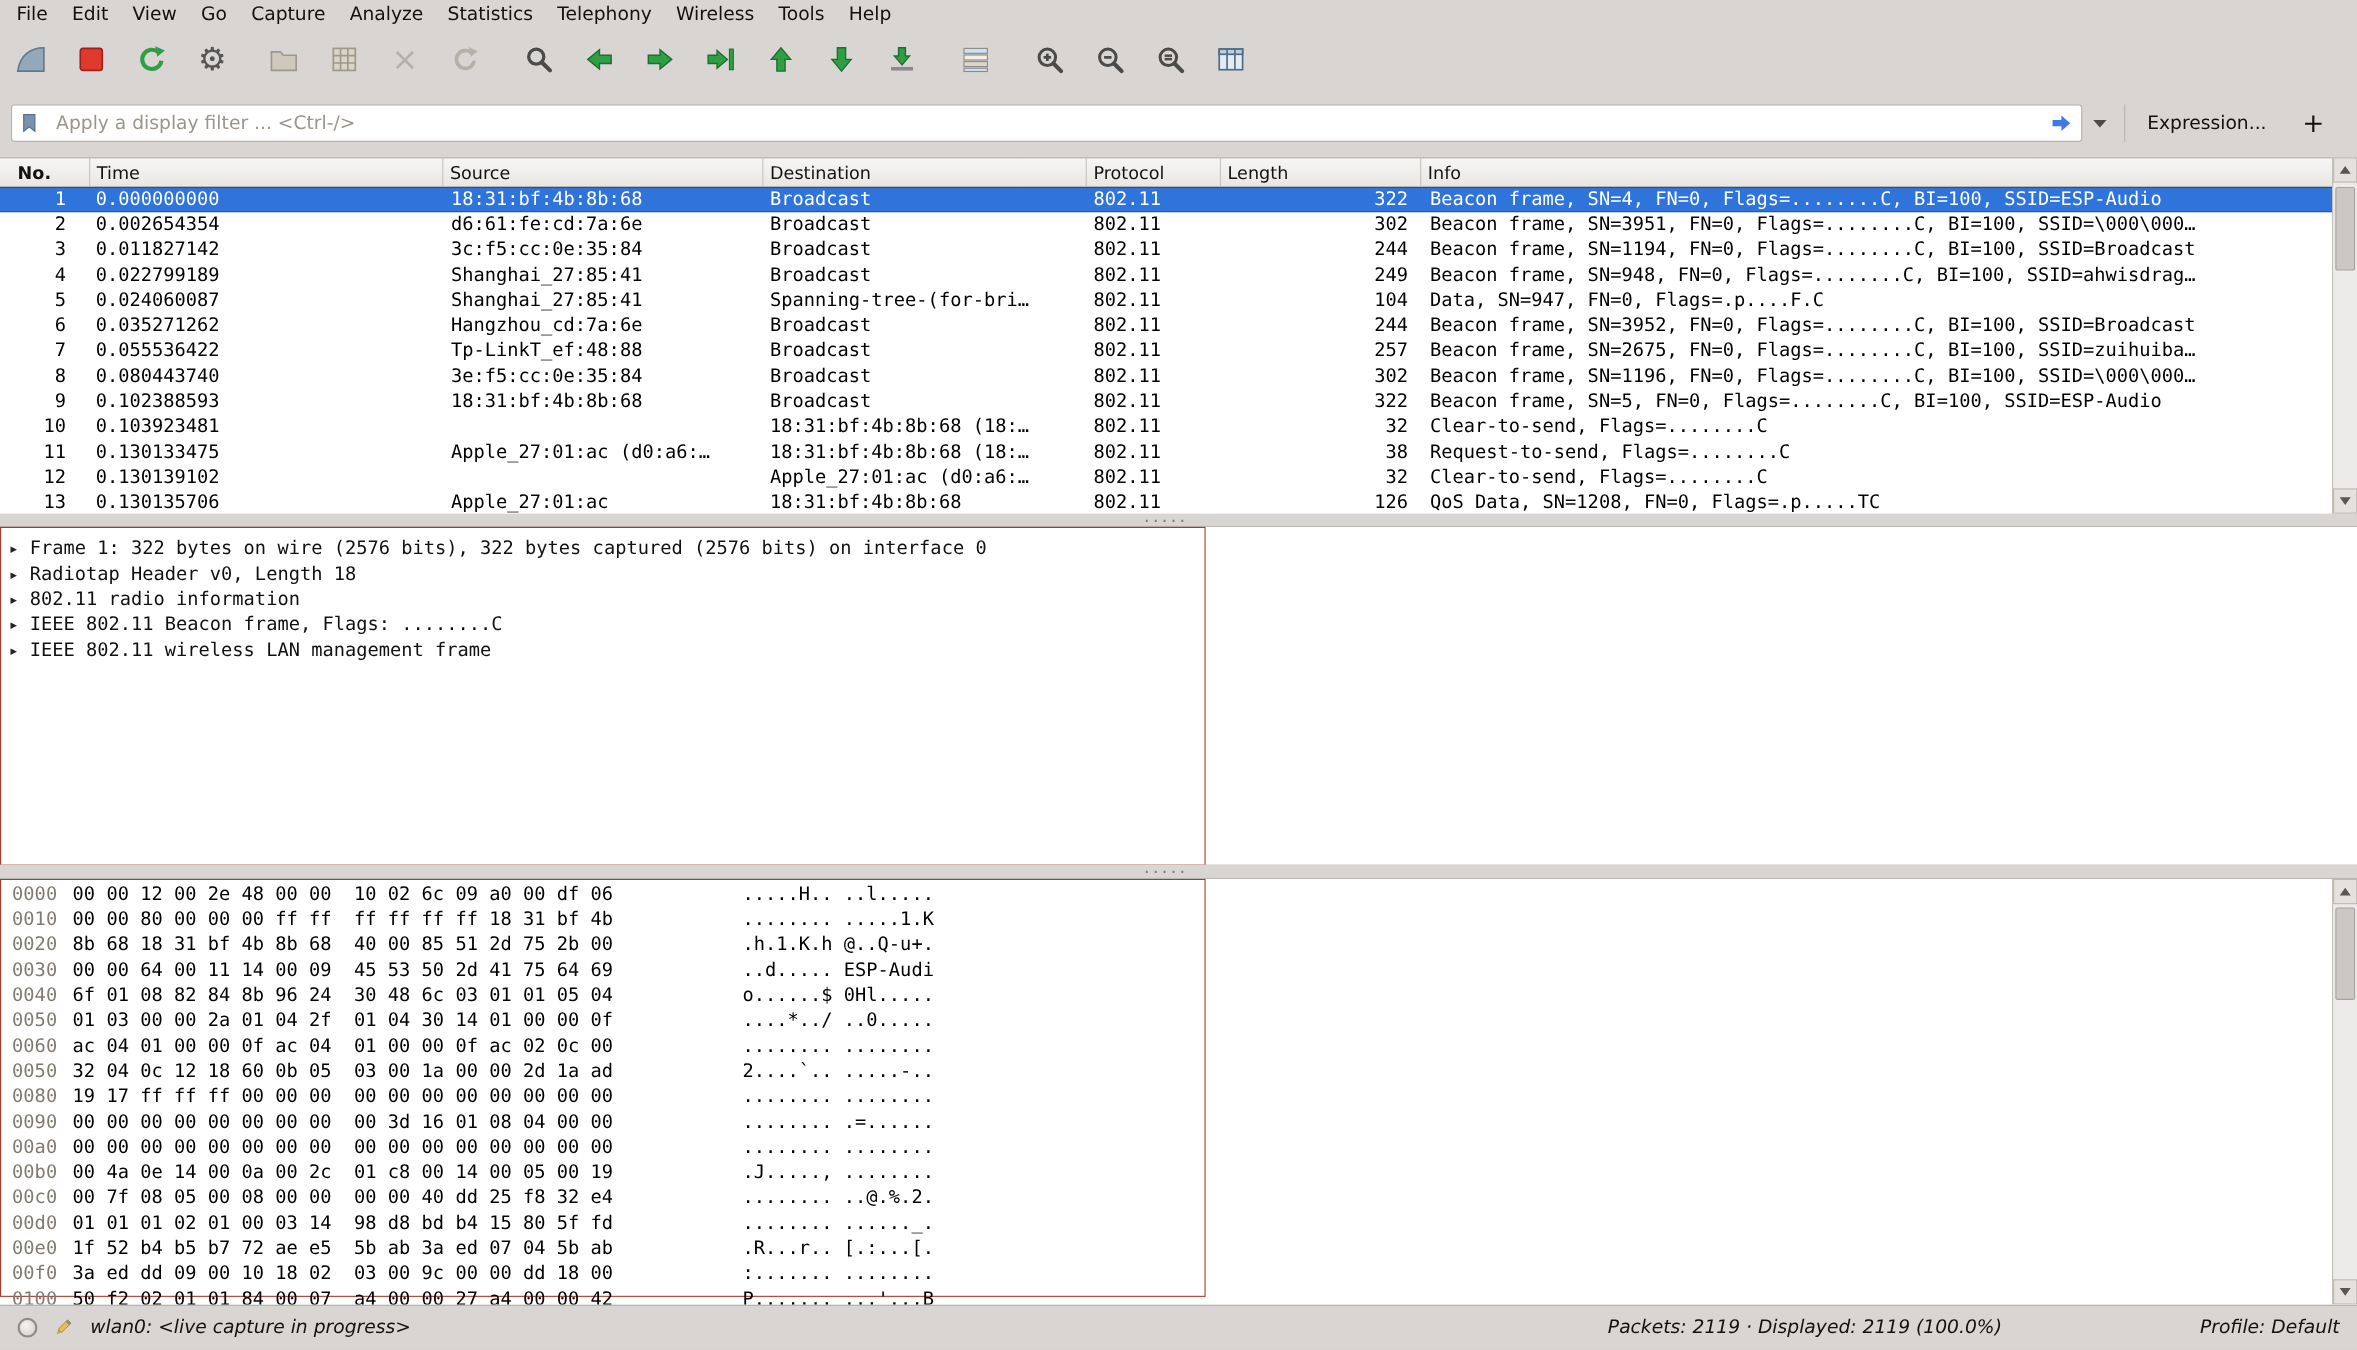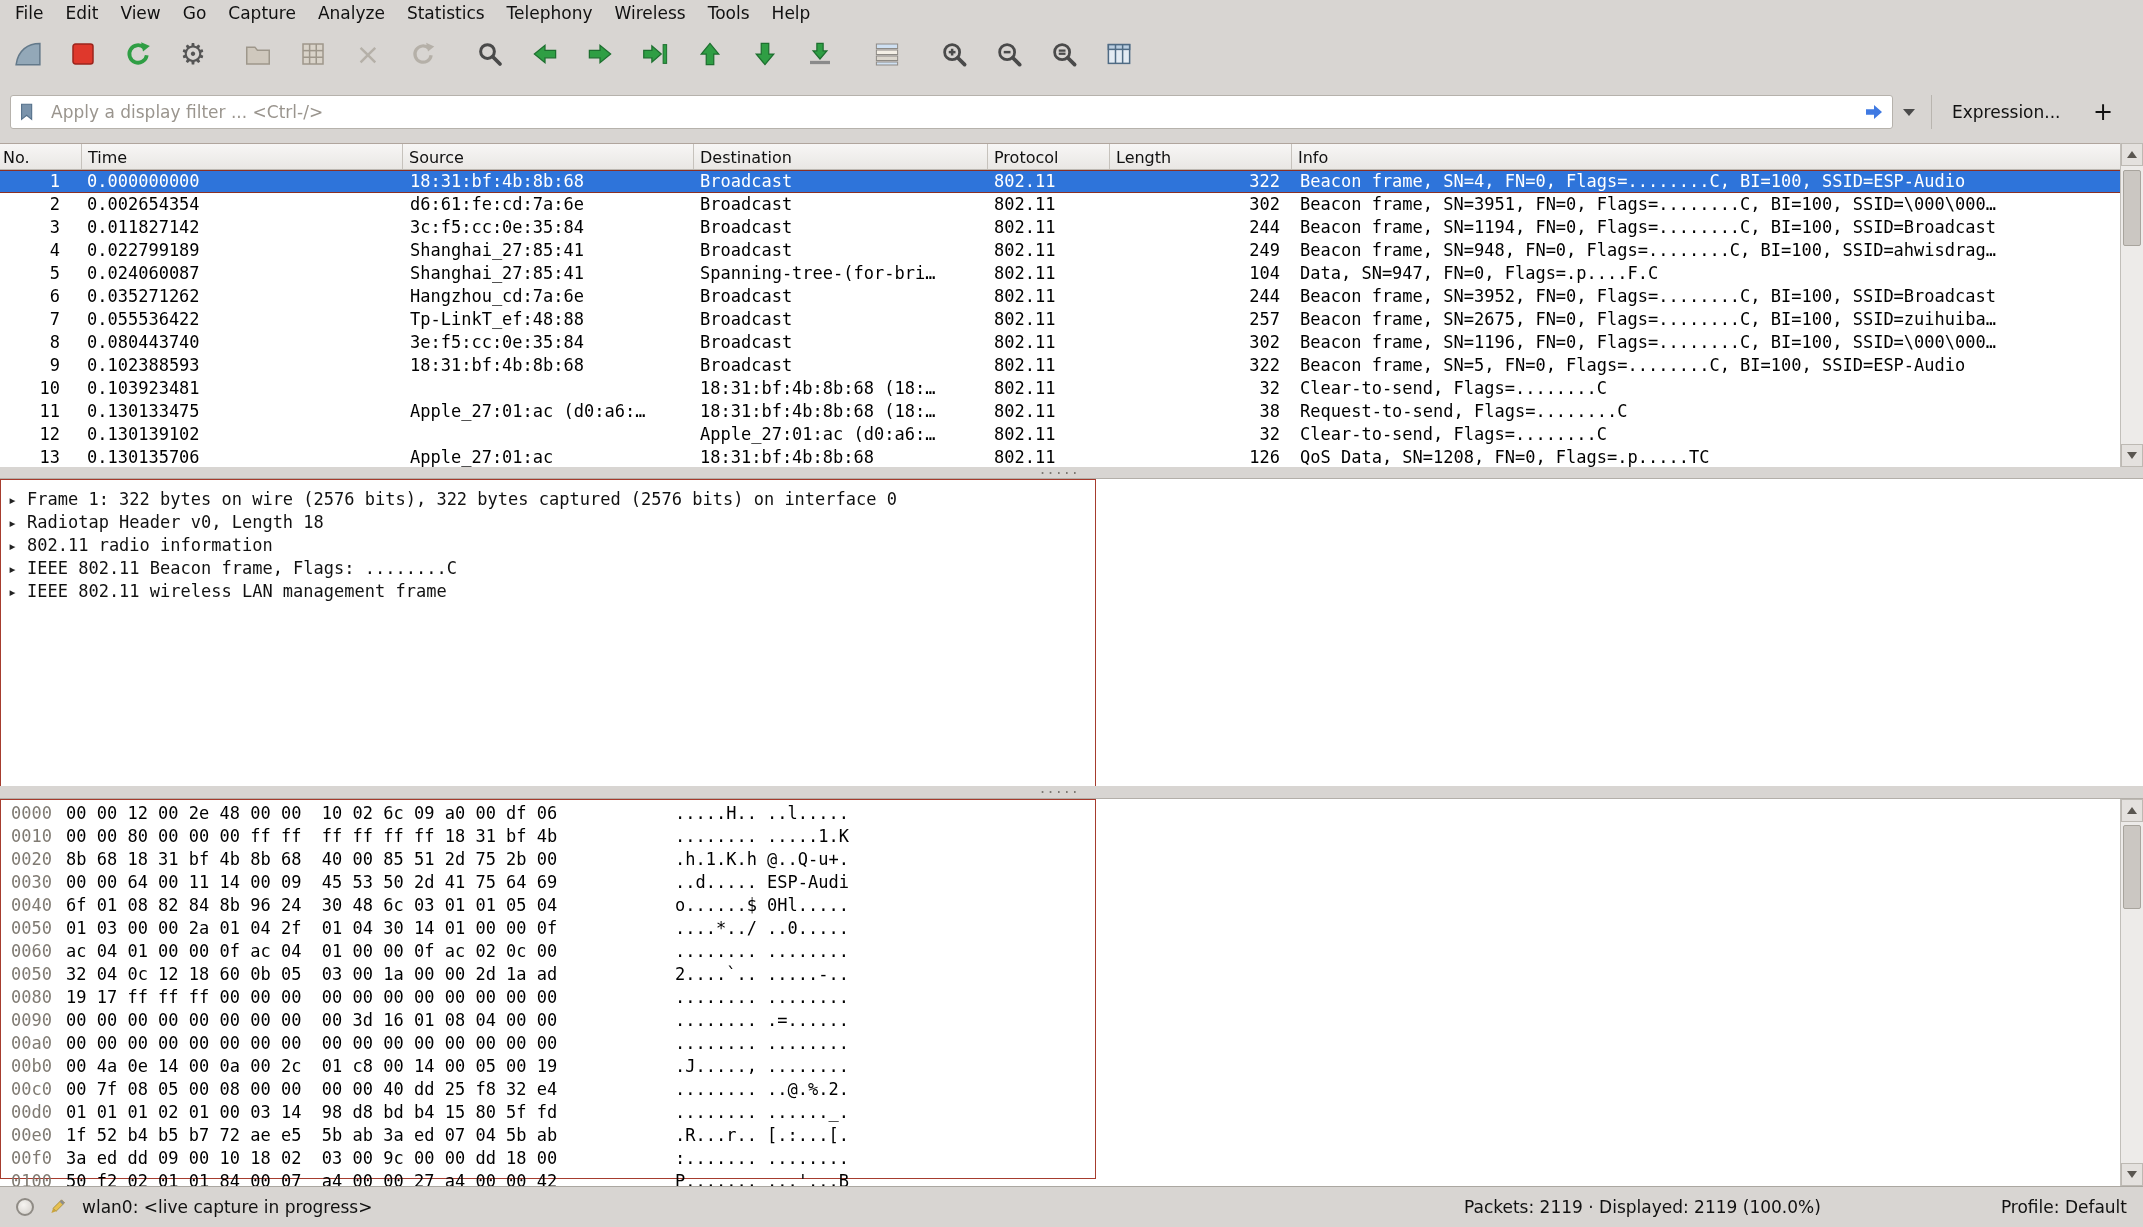--- a/index.html
+++ b/index.html
@@ -36,21 +36,21 @@
   .expression { margin-left:6px; padding:0 14px 0 20px; border-left:1px solid #b9b5af; height:34px; line-height:34px; font-size:17px; white-space:nowrap; }
   .addbtn { margin-left:auto; margin-right:20px; font-size:24px; line-height:34px; }
 
   
   .listwrap { position:relative; height:324px; background:#fff; }
   .pheader { height:27px; display:flex; background:linear-gradient(#f7f6f5,#e9e7e4);
              border-top:1px solid #b0a59d; border-bottom:1px solid #bcb8b2; font-size:16px; }
   .hcell { border-right:1px solid #c6c2bc; padding:4px 0 0 6px; white-space:nowrap; overflow:hidden; flex-shrink:0; }
   .c-no { width:82px; } .c-time { width:321px; } .c-source { width:291px; } .c-dest { width:294px; }
   .c-proto { width:122px; } .c-len { width:182px; } .c-info { flex:1; min-width:0; }
-  .hcell.c-no { padding-left:3px; }
+  .hcell.c-no { padding-left:16px;font-weight:bold; }
   .plist { height:297px; overflow:hidden; background:#fff; }
   .prow { display:flex; height:23px; line-height:23px; white-space:nowrap;
           font-family:"DejaVu Sans Mono","Liberation Mono",monospace; font-size:17px; color:#000; }
   .prow .cell { overflow:hidden; flex-shrink:0; }
   .cell.c-no { text-align:right; padding-right:22px; }
   .cell.c-time { padding-left:5px; }
   .cell.c-source { padding-left:7px; }
   .cell.c-dest { padding-left:6px; }
   .cell.c-proto { padding-left:6px; }
   .cell.c-len { text-align:right; padding-right:12px; }
@@ -100,21 +100,21 @@
   
   .statusbar { height:41px; border-top:1px solid #aba7a1; background:#d8d5d2;
                display:flex; align-items:center; padding:0 16px; font-size:17px; }
   .expert { width:18px; height:18px; border-radius:50%; border:2px solid #8f8b85;
             background:radial-gradient(circle at 40% 35%, #f6f4f1, #d2cec9); }
   .pencil { margin-left:12px; display:flex; }
   .pencil svg { width:22px; height:22px; }
   .capturetext { margin-left:14px; white-space:nowrap; }
   .flexspace { flex:1; }
   .profilegap { width:180px; }
-  .statusitem { white-space:nowrap; }
+  .statusitem { white-space:nowrap;font-style:italic; }
 </style>
 </head>
 <body>
 
 <div class="app">
 
   <div class="menubar">
       <div class="menu-item">File</div>
       <div class="menu-item">Edit</div>
       <div class="menu-item">View</div>

